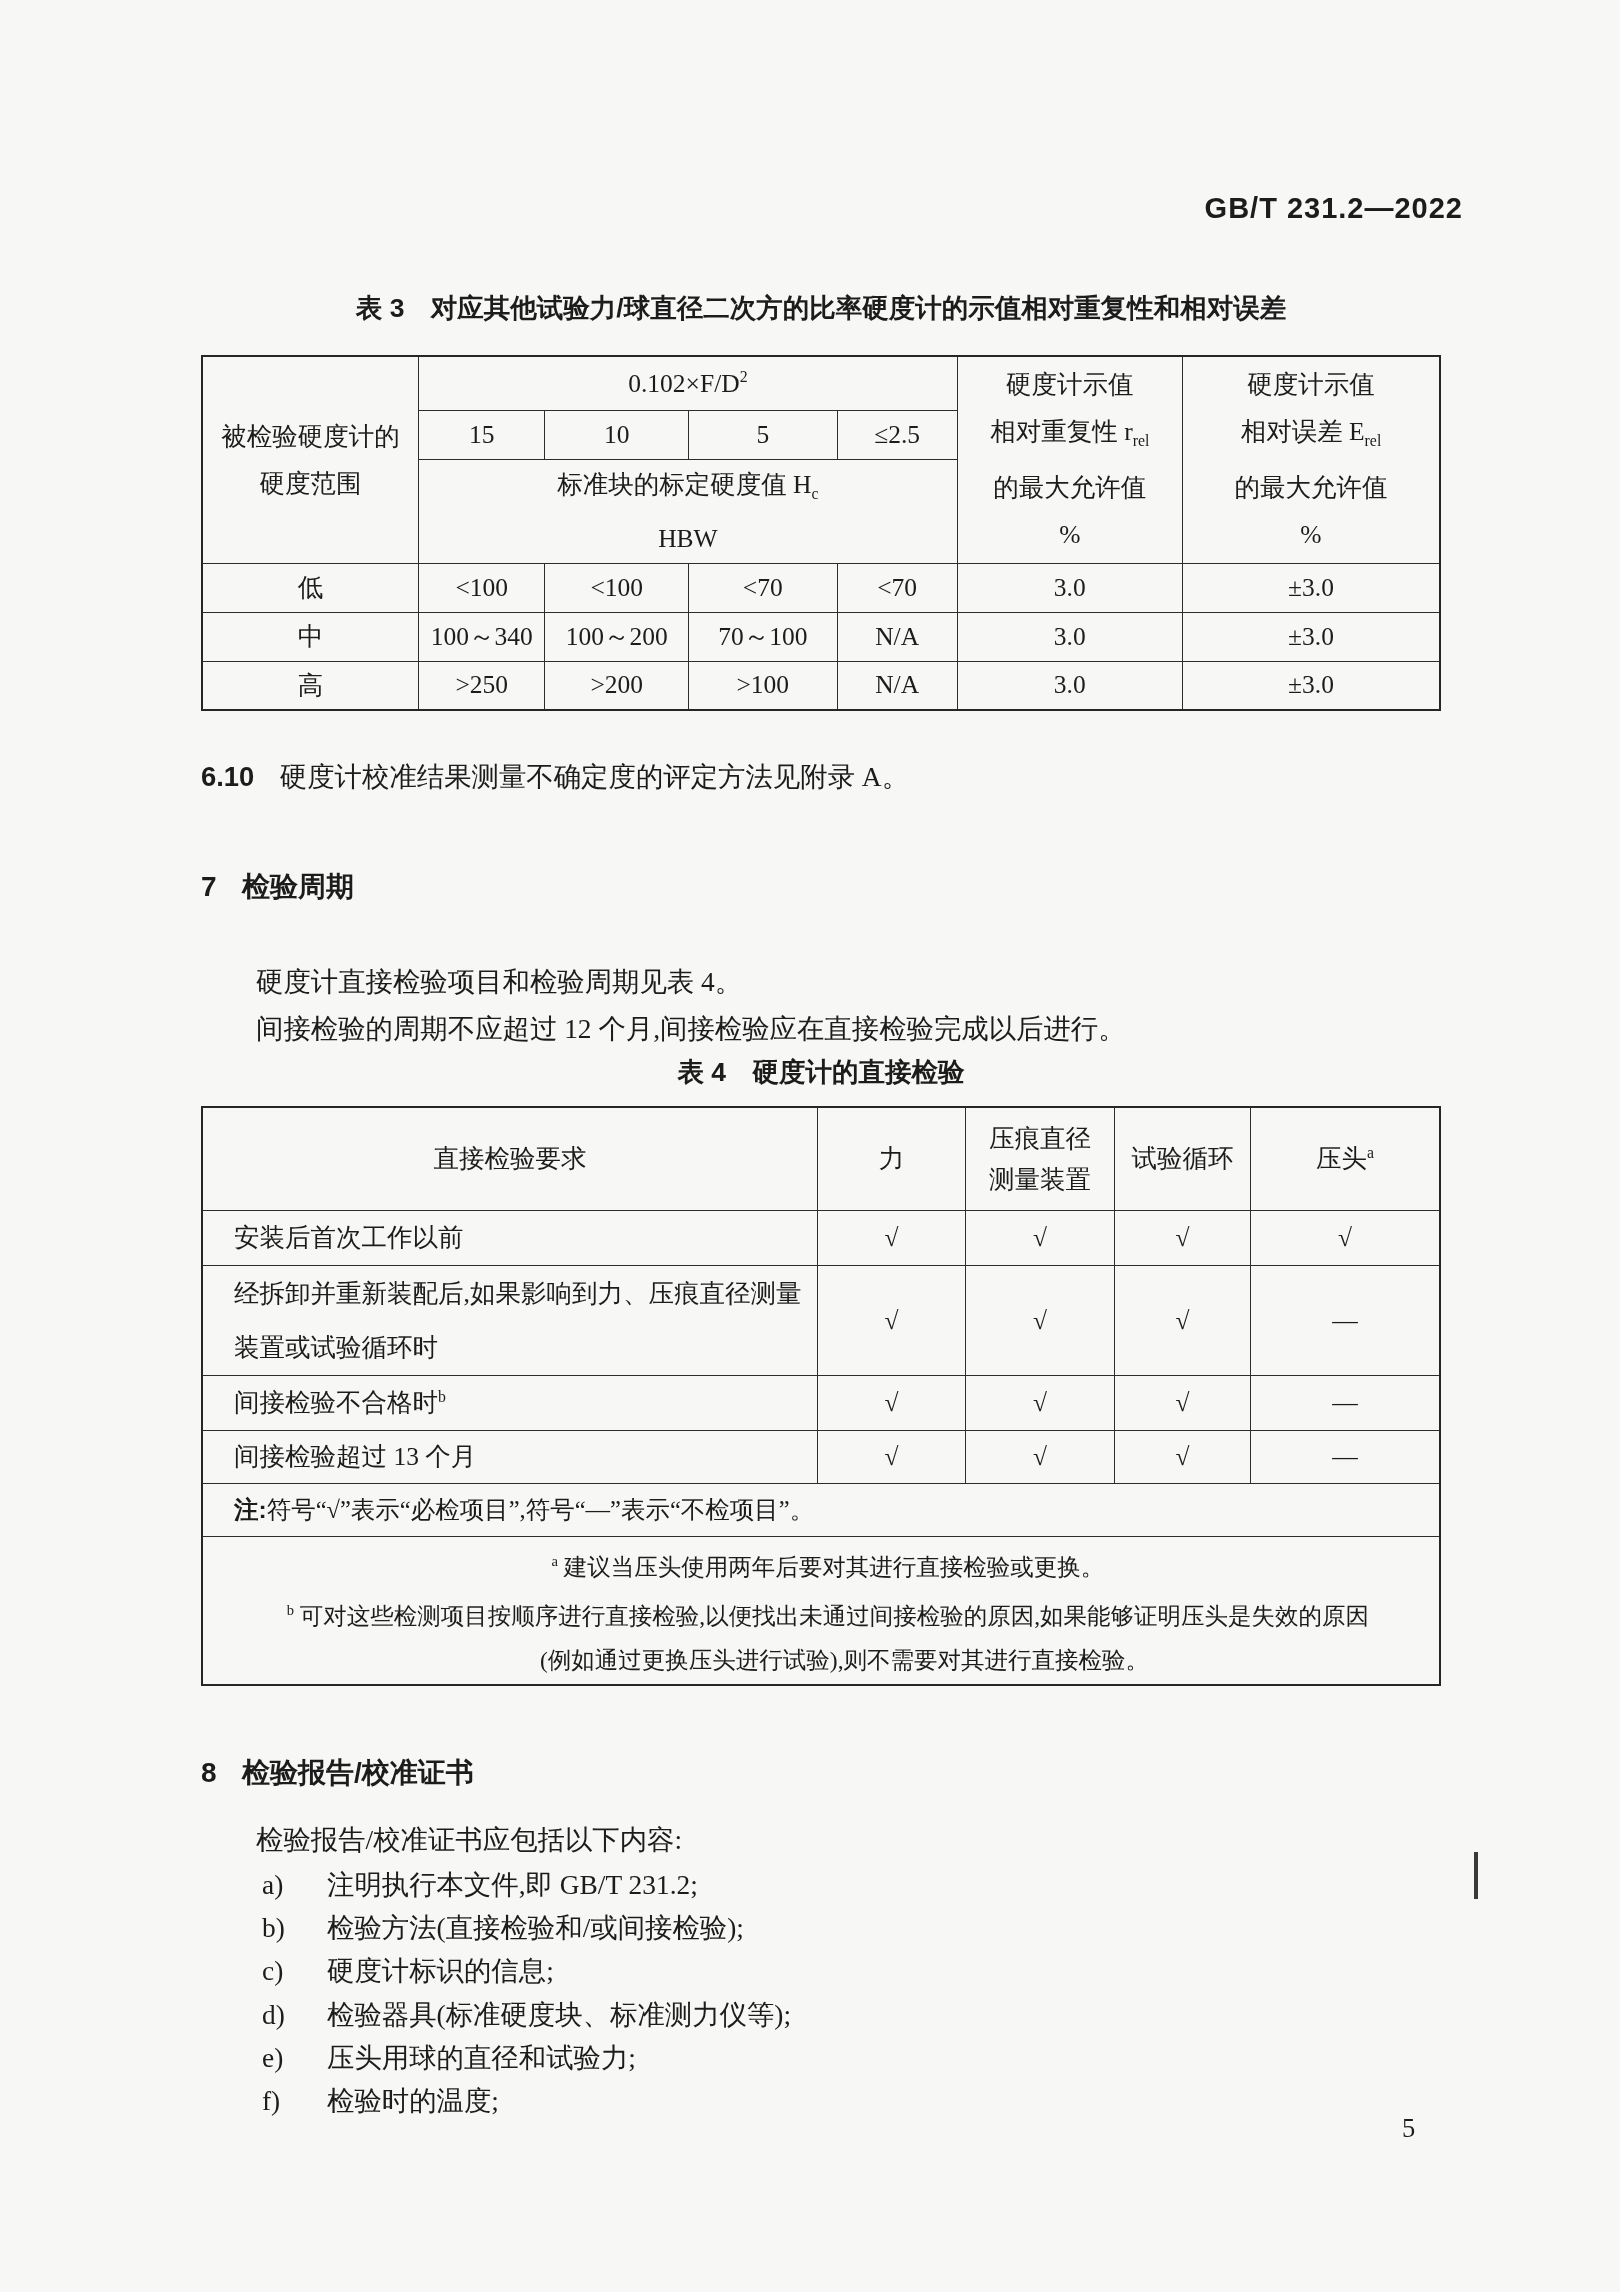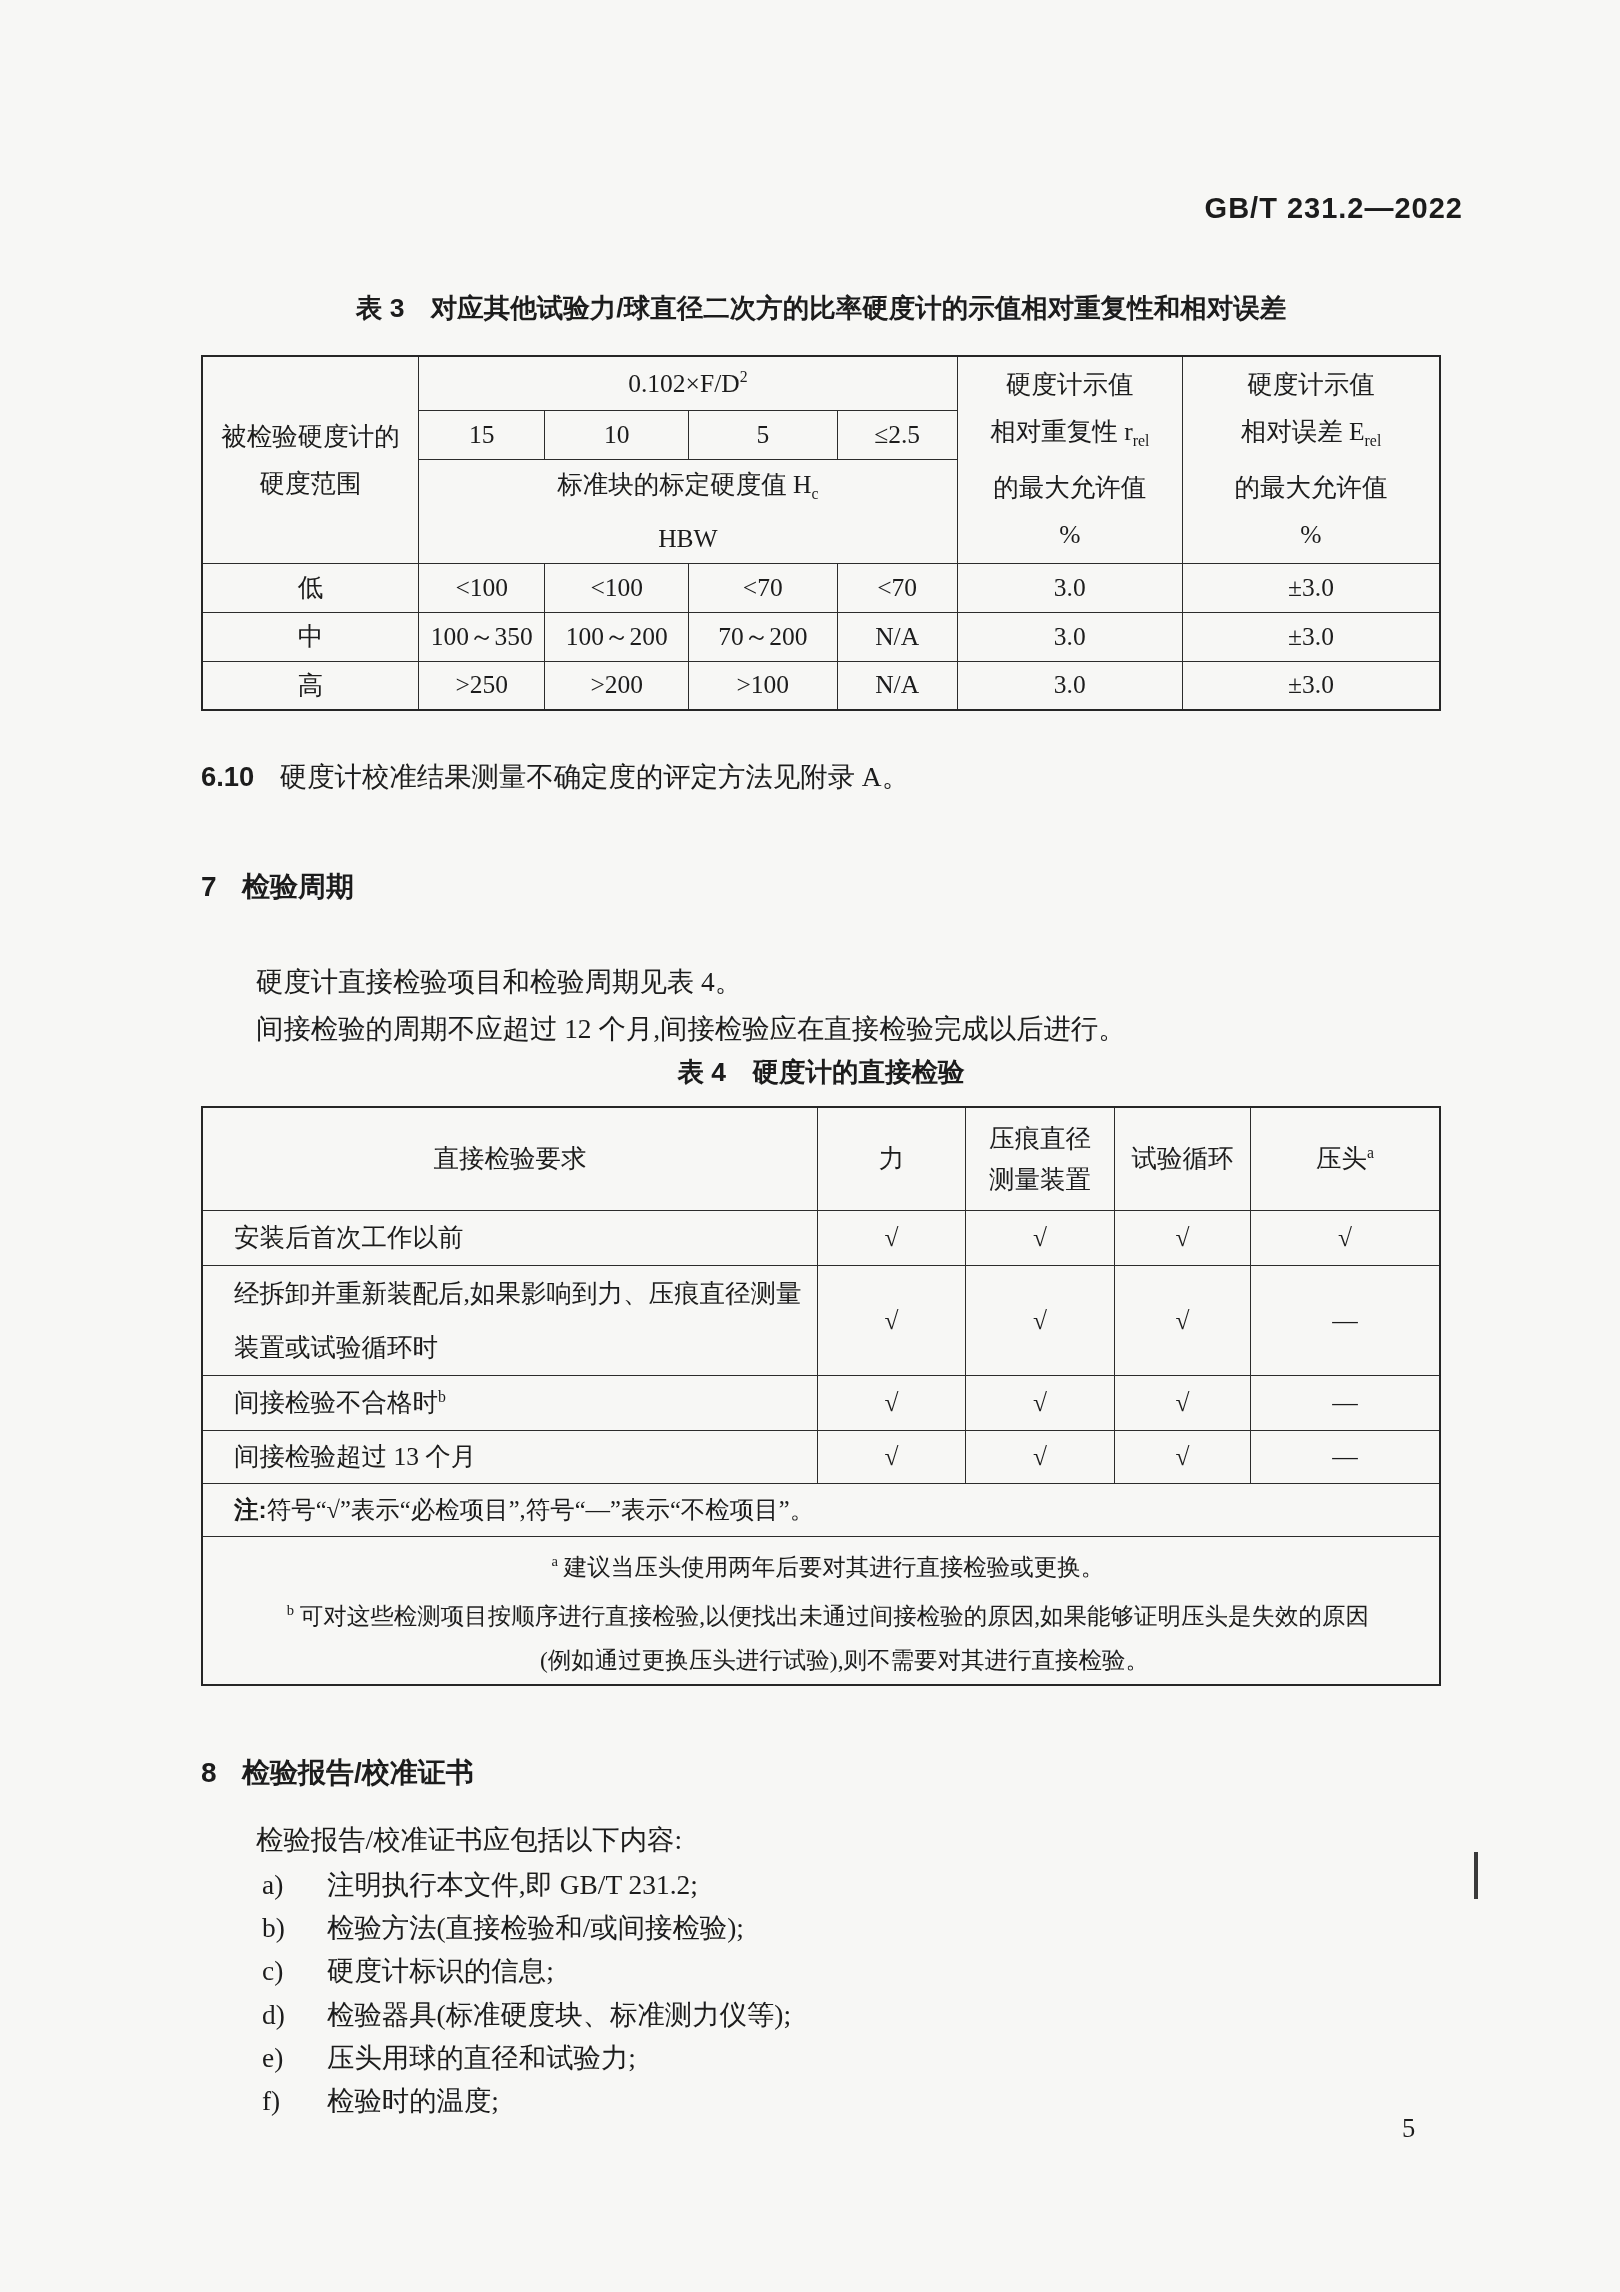--- a/index.html
+++ b/index.html
@@ -118,23 +118,23 @@
         <td>低</td>
         <td>&lt;100</td>
         <td>&lt;100</td>
         <td>&lt;70</td>
         <td>&lt;70</td>
         <td>3.0</td>
         <td>±3.0</td>
       </tr>
       <tr class="r-data">
         <td>中</td>
-        <td>100～350</td>
+        <td>100～340</td>
         <td>100～200</td>
-        <td>70～200</td>
+        <td>70～100</td>
         <td>N/A</td>
         <td>3.0</td>
         <td>±3.0</td>
       </tr>
       <tr class="r-data">
         <td>高</td>
         <td>&gt;250</td>
         <td>&gt;200</td>
         <td>&gt;100</td>
         <td>N/A</td>

